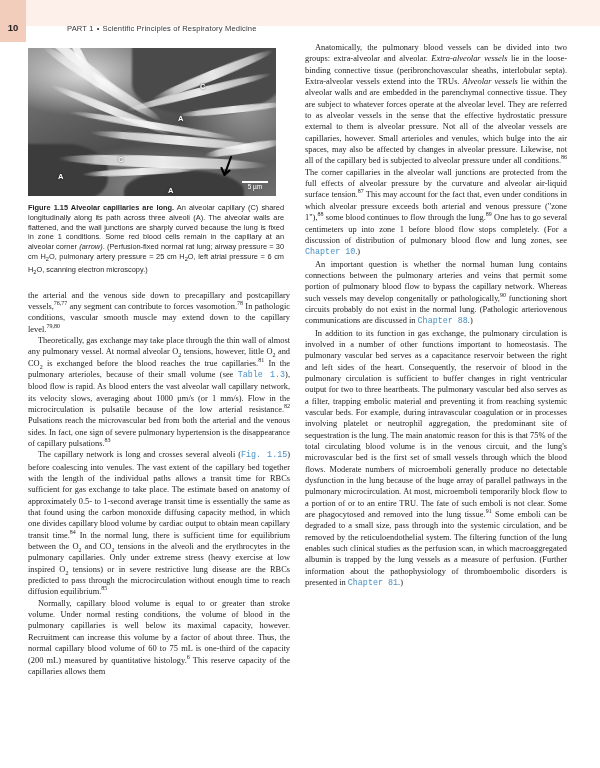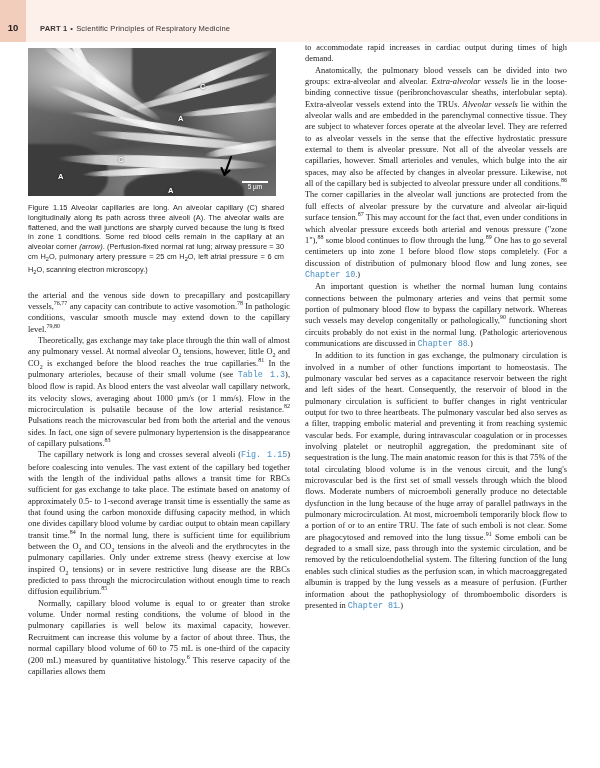--- a/index.html
+++ b/index.html
@@ -13,21 +13,21 @@
     font-family: "Liberation Serif", serif;
     overflow: hidden;
     position: relative;
   }
 
   
   .header-band {
     position: absolute;
     top: 0; left: 0;
     width: 600px;
-    height: 42px;
+    height: 26px;
     background: #fdf0ea;
   }
   .header-tab {
     position: absolute;
     top: 0; left: 0;
     width: 26px;
     height: 42px;
     background: #f3cdbb;
   }
   .header-row {
@@ -49,21 +49,22 @@
   }
   .running-head {
     margin-left: 14px;
     font-family: "Liberation Sans", sans-serif;
     font-size: 7.6px;
     color: #3b3433;
     letter-spacing: 0.15px;
     white-space: nowrap;
   }
   .running-head .part {
-    font-weight: bold;
+    font-weight: normal;
+    margin-left: 27px;
   }
   .running-head .sep {
     padding: 0 3px;
   }
 
   
   .page {
     position: absolute;
     top: 42px;
     left: 0;
@@ -180,21 +181,21 @@
   
   .caption {
     width: 256px;
     margin-top: 7px;
     font-family: "Liberation Sans", sans-serif;
     font-size: 7.4px;
     line-height: 9.8px;
     color: #231f20;
     text-align: justify;
   }
-  .caption .cap-lead { font-weight: normal; }
+  .caption .cap-lead { font-weight: bold; }
   .caption i { }
   .caption sub { font-size: 5.6px; }
 
   
   .body-text {
     font-family: "Liberation Serif", serif;
     font-size: 8.4px;
     line-height: 11.35px;
     color: #1b1b1b;
     text-align: justify;
@@ -278,35 +279,34 @@
           <div class="bar"></div>
           <div class="bartext">5 µm</div>
         </div>
       </div>
 
       <figcaption class="caption"><span class="cap-lead">Figure 1.15 Alveolar capillaries are long.</span><span> An alveolar capillary (C) shared longitudinally along its path across three alveoli (A). The alveolar walls are flattened, and the wall junctions are sharply curved because the lung is fixed in zone 1 conditions. Some red blood cells remain in the capillary at an alveolar corner </span><i>(arrow)</i><span>. (Perfusion-fixed normal rat lung; airway pressure = 30 cm H</span><sub>2</sub><span>O, pulmonary artery pressure = 25 cm H</span><sub>2</sub><span>O, left atrial pressure = 6 cm H</span><sub>2</sub><span>O, scanning electron microscopy.)</span></figcaption>
     </figure>
 
     <div class="body-text gap-top">
 
-      <p class="noindent"><span>the arterial and the venous side down to precapillary and postcapillary vessels,</span><sup>76,77</sup><span> any capacity can contribute to active vasomotion.</span><sup>78</sup><span> In pathologic conditions, vascular smooth muscle may extend down to the capillary level.</span><sup>79,80</sup></p>
+      <p class="noindent"><span>the arterial and the venous side down to precapillary and postcapillary vessels,</span><sup>76,77</sup><span> any segment can contribute to forces vasomotion.</span><sup>78</sup><span> In pathologic conditions, vascular smooth muscle may extend down to the capillary level.</span><sup>79,80</sup></p>
 
       <p><span>Theoretically, gas exchange may take place through the thin wall of almost any pulmonary vessel. At normal alveolar O</span><sub>2</sub><span> tensions, however, little O</span><sub>2</sub><span> and CO</span><sub>2</sub><span> is exchanged before the blood reaches the true capillaries.</span><sup>81</sup><span> In the pulmonary arterioles, because of their small volume (see </span><a class="xref" href="#">Table 1.3</a><span>), blood flow is rapid. As blood enters the vast alveolar wall capillary network, its velocity slows, averaging about 1000 µm/s (or 1 mm/s). Flow in the microcirculation is pulsatile because of the low arterial resistance.</span><sup>82</sup><span> Pulsations reach the microvascular bed from both the arterial and the venous sides. In fact, one sign of severe pulmonary hypertension is the disappearance of capillary pulsations.</span><sup>83</sup></p>
 
       <p><span>The capillary network is long and crosses several alveoli (</span><a class="xref" href="#">Fig. 1.15</a><span>) before coalescing into venules. The vast extent of the capillary bed together with the length of the individual paths allows a transit time for RBCs sufficient for gas exchange to take place. The estimate based on anatomy of approximately 0.5- to 1-second average transit time is essentially the same as that found using the carbon monoxide diffusing capacity method, in which one divides capillary blood volume by cardiac output to obtain mean capillary transit time.</span><sup>84</sup><span> In the normal lung, there is sufficient time for equilibrium between the O</span><sub>2</sub><span> and CO</span><sub>2</sub><span> tensions in the alveoli and the erythrocytes in the pulmonary capillaries. Only under extreme stress (heavy exercise at low inspired O</span><sub>2</sub><span> tensions) or in severe restrictive lung disease are the RBCs predicted to pass through the microcirculation without enough time to reach diffusion equilibrium.</span><sup>85</sup></p>
 
       <p><span>Normally, capillary blood volume is equal to or greater than stroke volume. Under normal resting conditions, the volume of blood in the pulmonary capillaries is well below its maximal capacity, however. Recruitment can increase this volume by a factor of about three. Thus, the normal capillary blood volume of 60 to 75 mL is one-third of the capacity (200 mL) measured by quantitative histology.</span><sup>6</sup><span> This reserve capacity of the capillaries allows them</span></p>
 
     </div>
   </div>
 
   <div class="col col-right">
     <div class="body-text">
 
-      <p class="noindent"><span>to accommodate rapid increases in cardiac output during times of high demand.</span></p>
 
       <p><span>Anatomically, the pulmonary blood vessels can be divided into two groups: extra-alveolar and alveolar. </span><i>Extra-alveolar vessels</i><span> lie in the loose-binding connective tissue (peribronchovascular sheaths, interlobular septa). Extra-alveolar vessels extend into the TRUs. </span><i>Alveolar vessels</i><span> lie within the alveolar walls and are embedded in the parenchymal connective tissue. They are subject to whatever forces operate at the alveolar level. They are referred to as alveolar vessels in the sense that the effective hydrostatic pressure external to them is alveolar pressure. Not all of the alveolar vessels are capillaries, however. Small arterioles and venules, which bulge into the air spaces, may also be affected by changes in alveolar pressure. Likewise, not all of the capillary bed is subjected to alveolar pressure under all conditions.</span><sup>86</sup><span> The corner capillaries in the alveolar wall junctions are protected from the full effects of alveolar pressure by the curvature and alveolar air-liquid surface tension.</span><sup>87</sup><span> This may account for the fact that, even under conditions in which alveolar pressure exceeds both arterial and venous pressure ("zone 1"),</span><sup>88</sup><span> some blood continues to flow through the lung.</span><sup>89</sup><span> One has to go several centimeters up into zone 1 before blood flow stops completely. (For a discussion of distribution of pulmonary blood flow and lung zones, see </span><a class="xref" href="#">Chapter 10</a><span>.)</span></p>
 
       <p><span>An important question is whether the normal human lung contains connections between the pulmonary arteries and veins that permit some portion of pulmonary blood flow to bypass the capillary network. Whereas such vessels may develop congenitally or pathologically,</span><sup>90</sup><span> functioning short circuits probably do not exist in the normal lung. (Pathologic arteriovenous communications are discussed in </span><a class="xref" href="#">Chapter 88</a><span>.)</span></p>
 
       <p><span>In addition to its function in gas exchange, the pulmonary circulation is involved in a number of other functions important to homeostasis. The pulmonary vascular bed serves as a capacitance reservoir between the right and left sides of the heart. Consequently, the reservoir of blood in the pulmonary circulation is sufficient to buffer changes in right ventricular output for two to three heartbeats. The pulmonary vascular bed also serves as a filter, trapping embolic material and preventing it from reaching systemic vascular beds. For example, during intravascular coagulation or in processes involving platelet or neutrophil aggregation, the predominant site of sequestration is the lung. The main anatomic reason for this is that 75% of the total circulating blood volume is in the venous circuit, and the lung's microvascular bed is the first set of small vessels through which the blood flows. Moderate numbers of microemboli generally produce no detectable dysfunction in the lung because of the huge array of parallel pathways in the pulmonary microcirculation. At most, microemboli temporarily block flow to a portion of or to an entire TRU. The fate of such emboli is not clear. Some are phagocytosed and removed into the lung tissue.</span><sup>91</sup><span> Some emboli can be degraded to a small size, pass through into the systemic circulation, and be removed by the reticuloendothelial system. The filtering function of the lung enables such clinical studies as the perfusion scan, in which macroaggregated albumin is trapped by the lung vessels as a measure of perfusion. (Further information about the pathophysiology of thromboembolic disorders is presented in </span><a class="xref" href="#">Chapter 81</a><span>.)</span></p>
 
     </div>
   </div>
 

